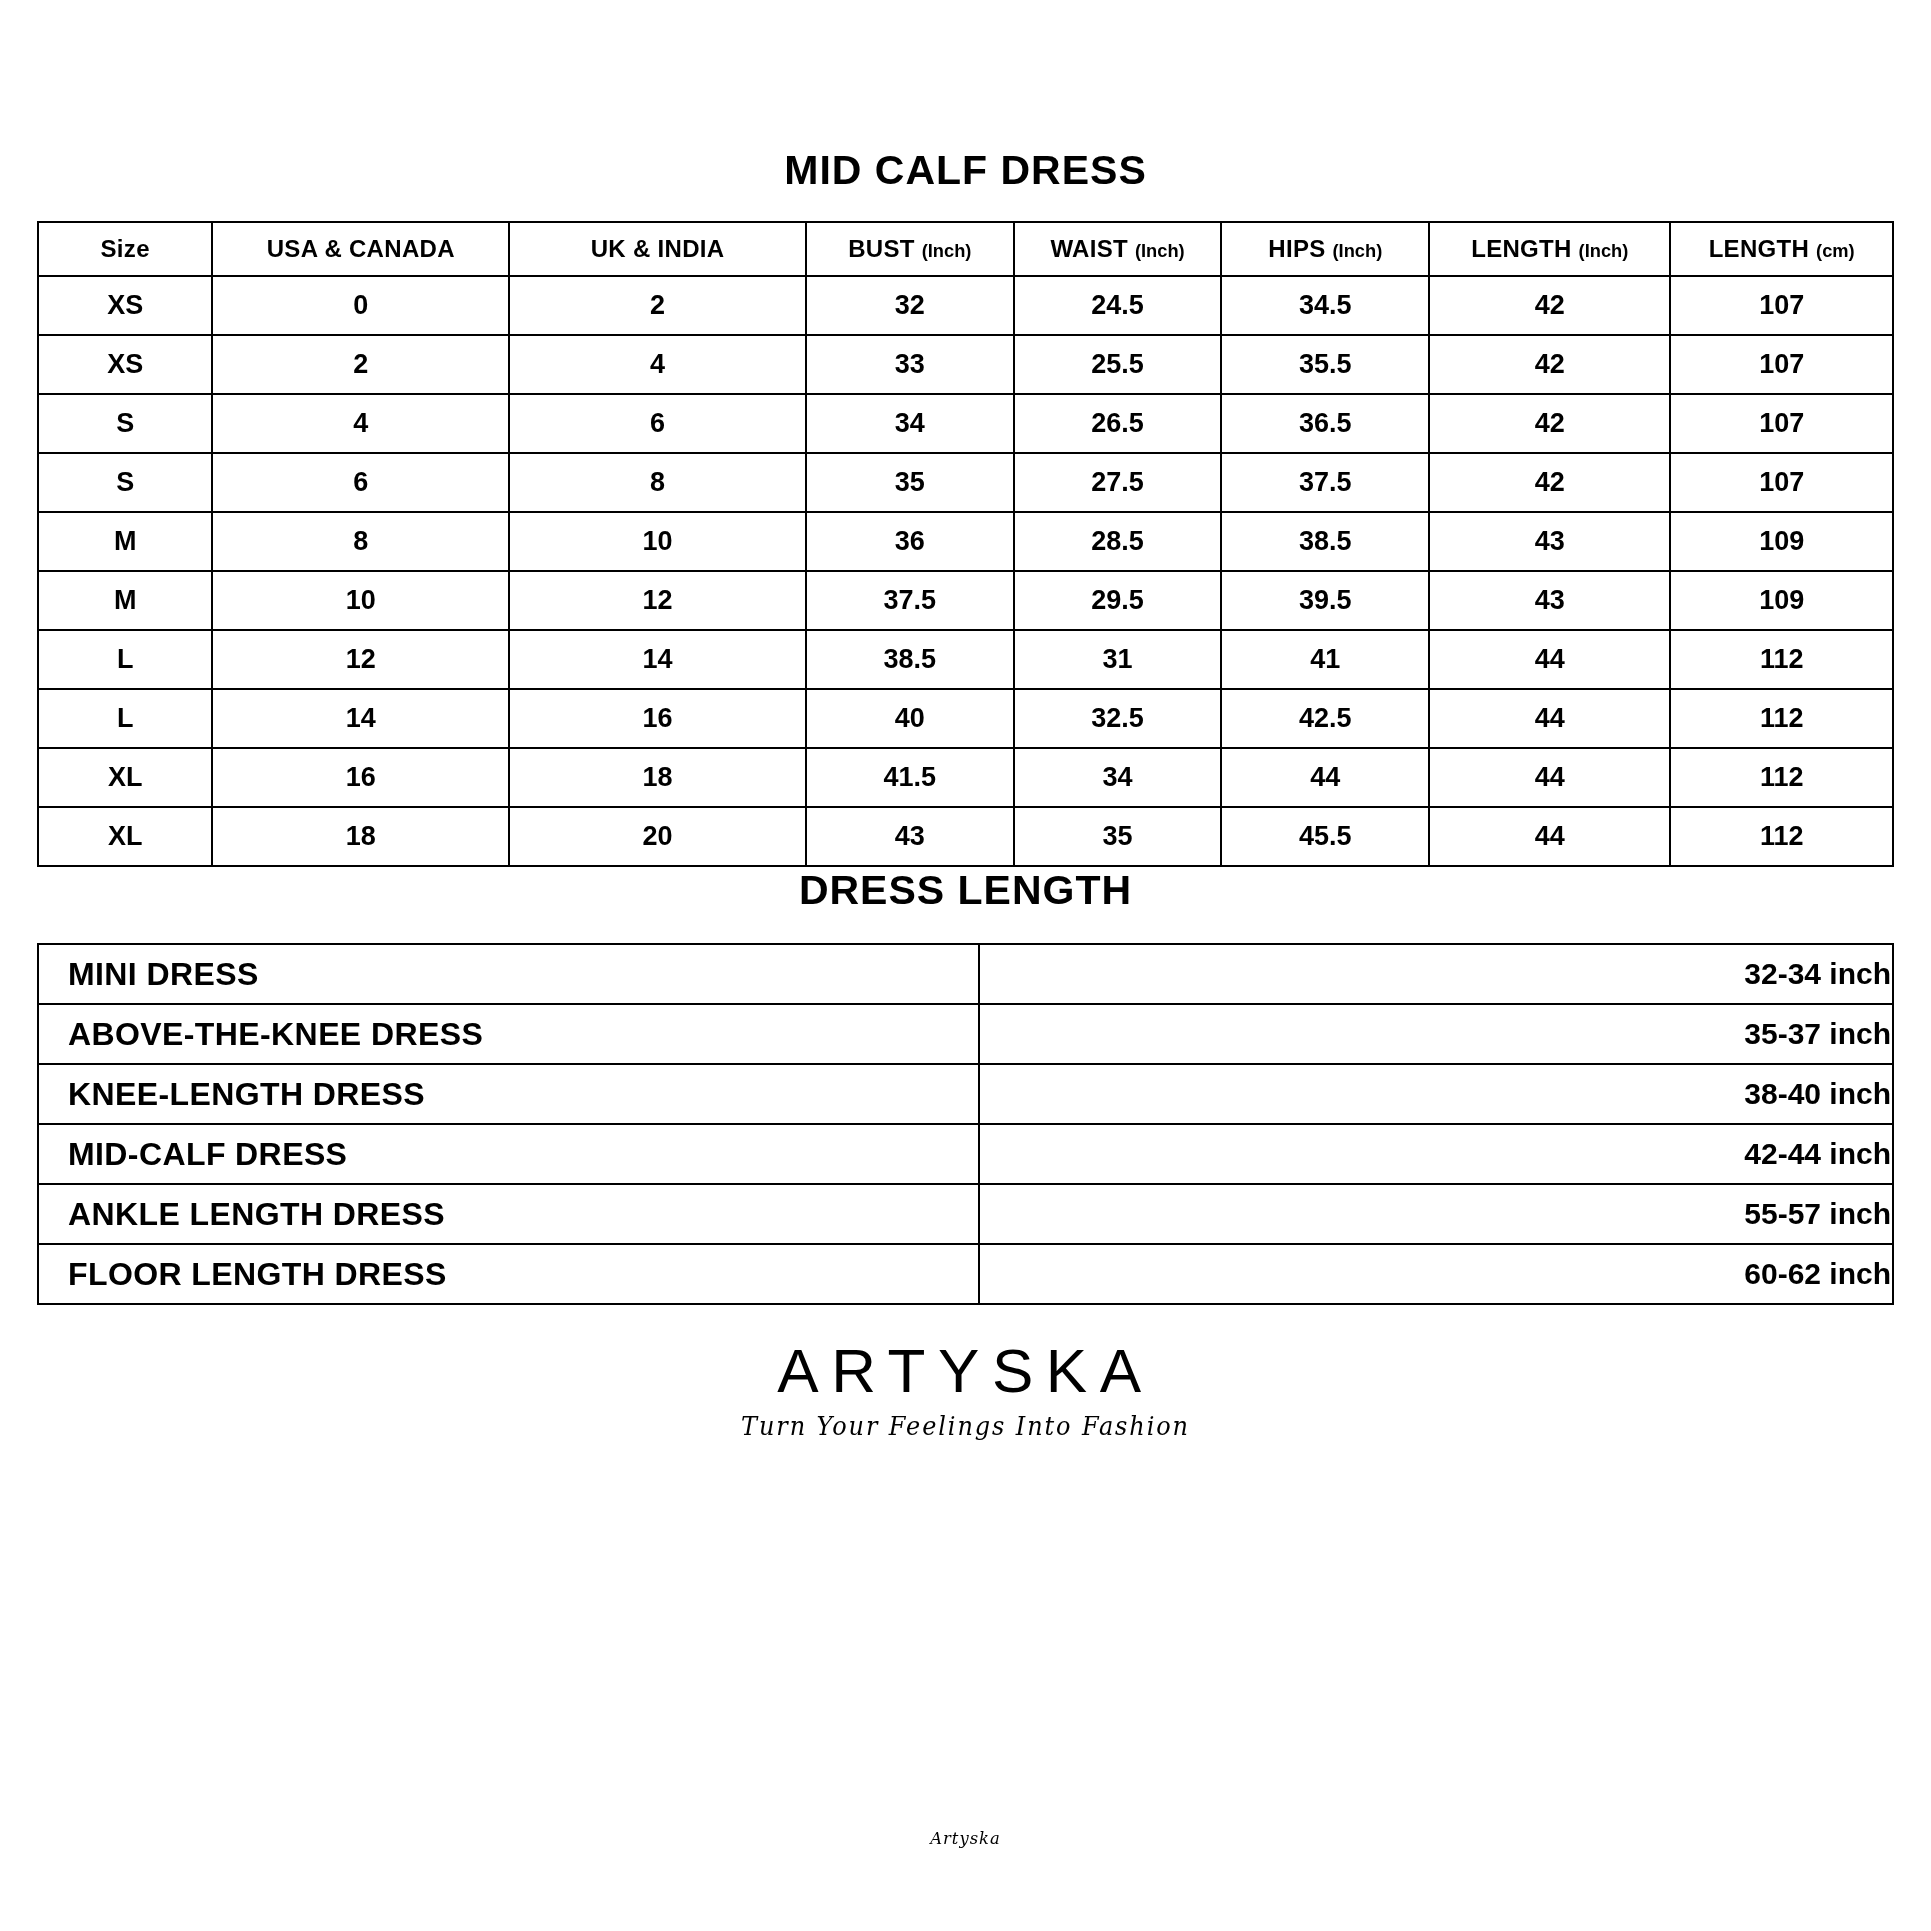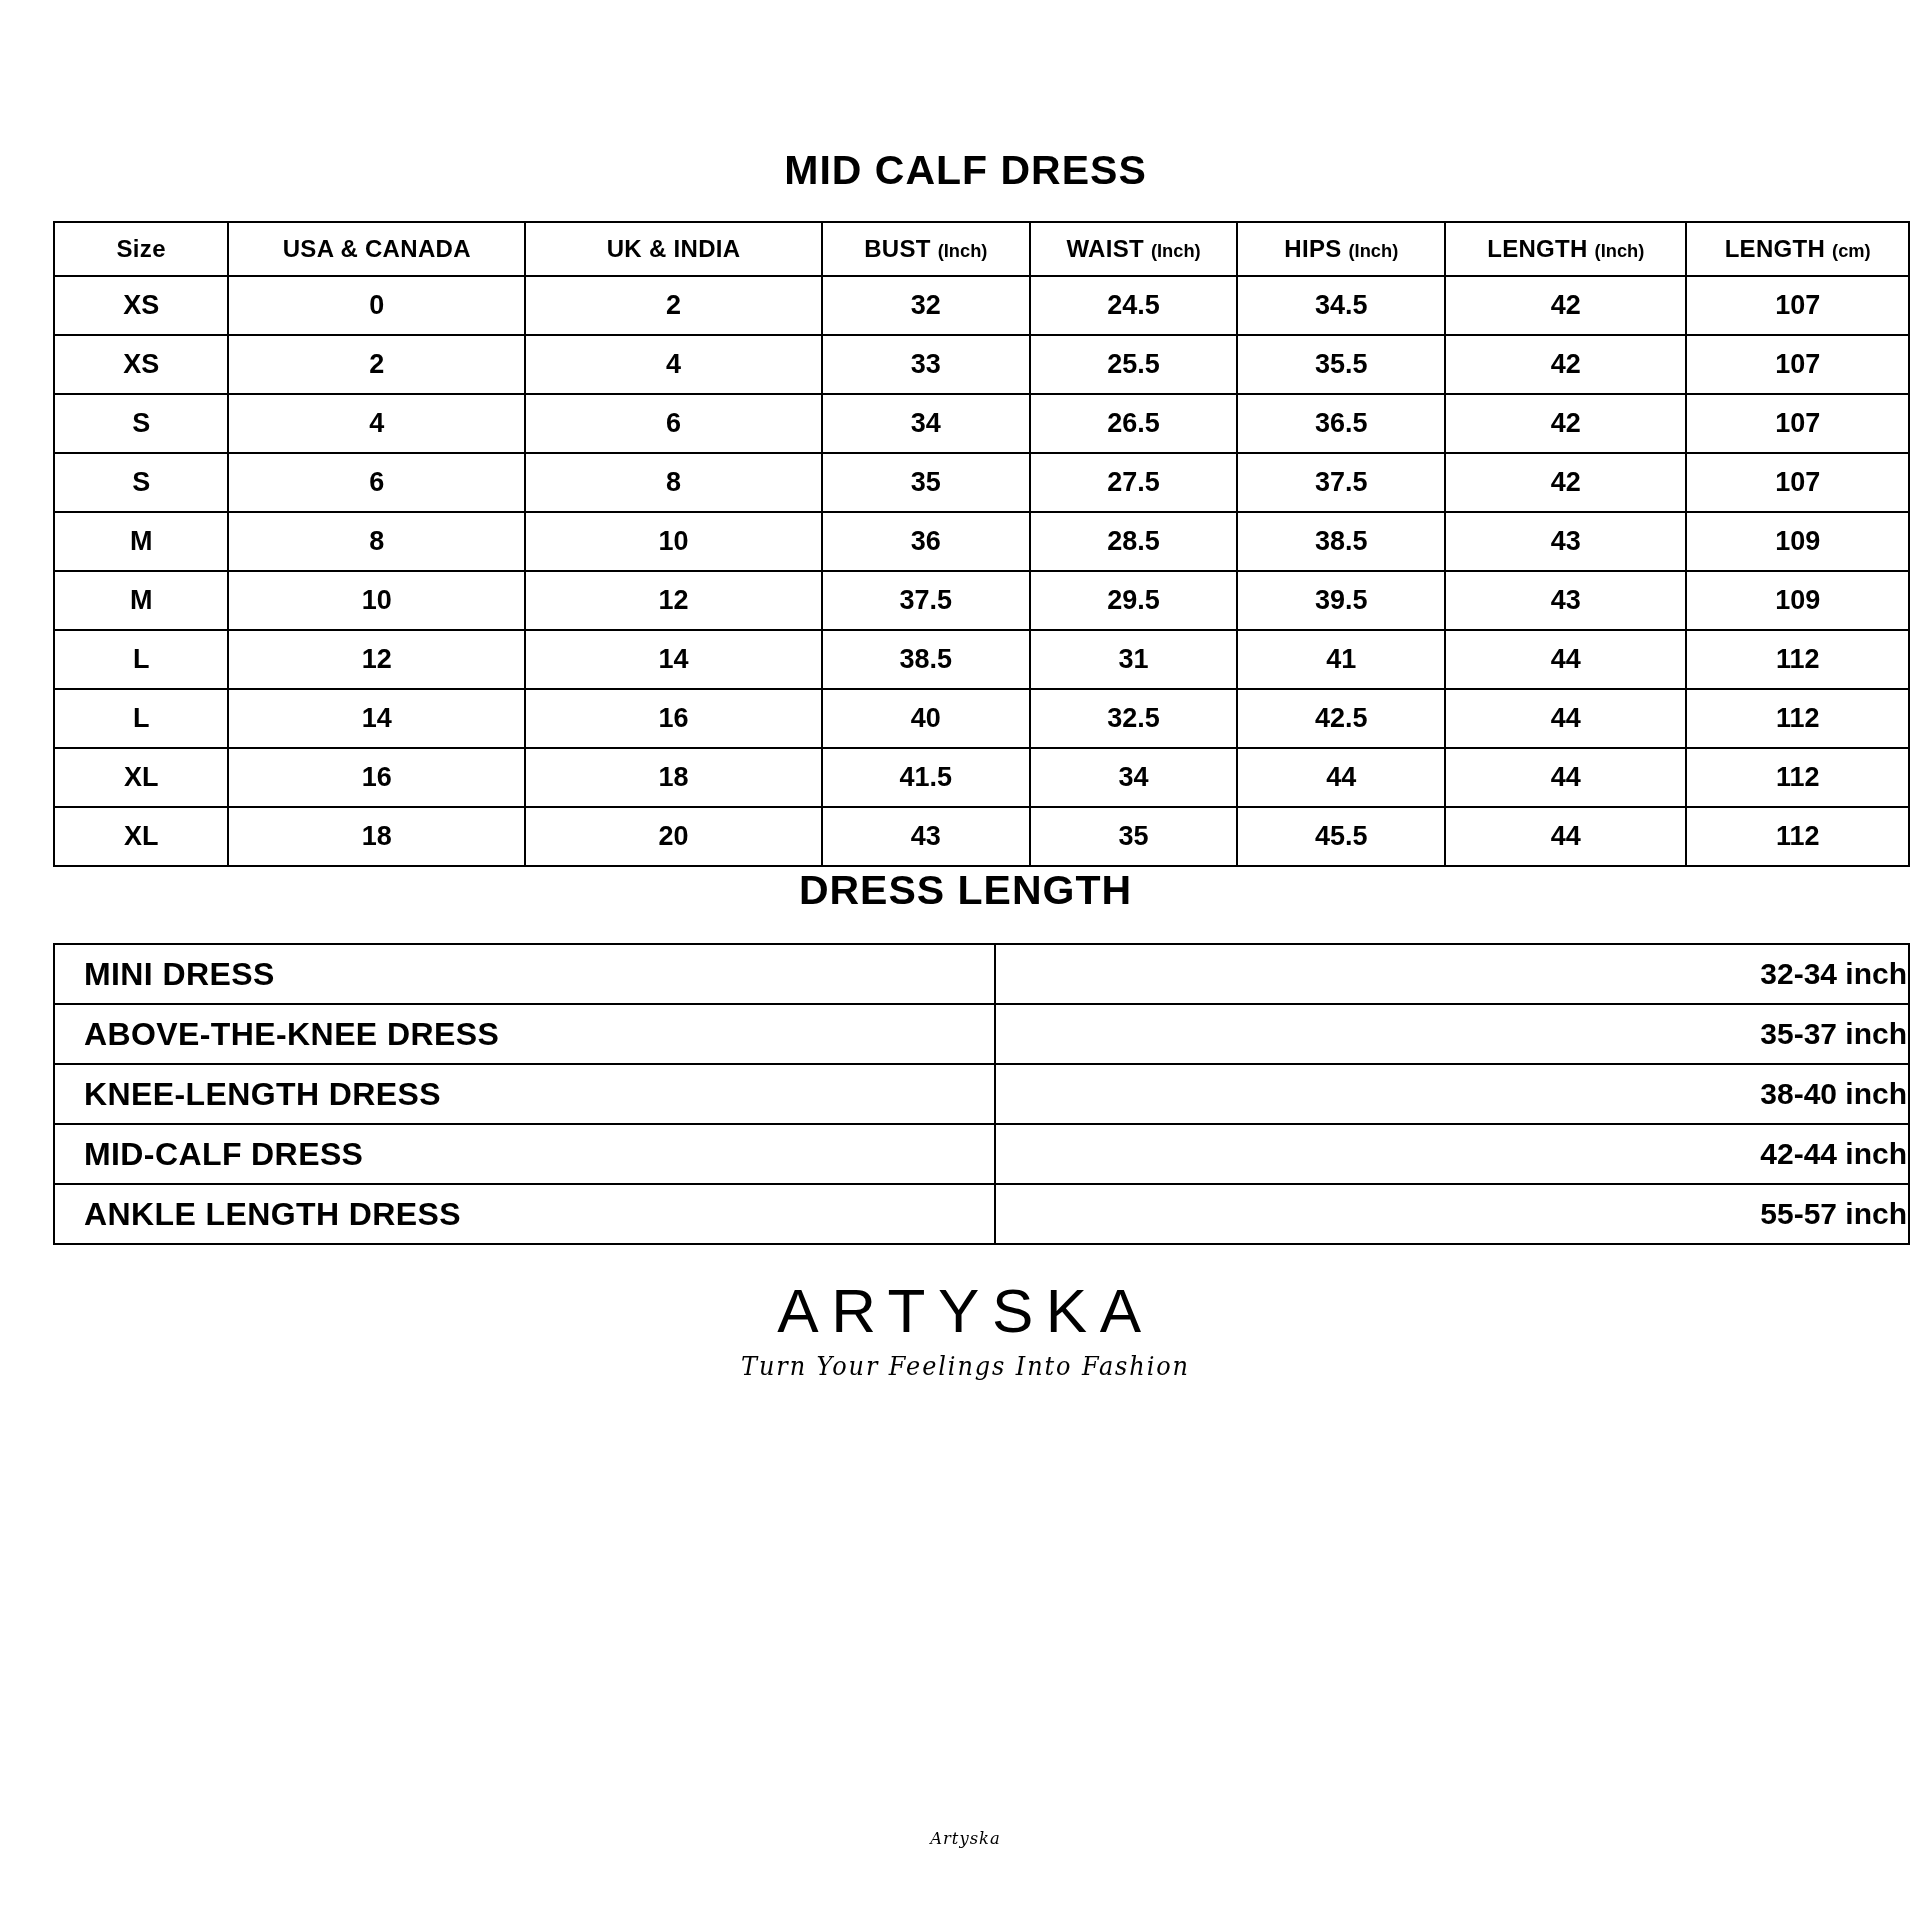--- a/index.html
+++ b/index.html
@@ -31,21 +31,20 @@
     margin: 0;
   }
   #size-title-wrap { padding-top: 147px; }
   #length-title-wrap { }
 
   
   table.grid {
     border-collapse: collapse;
     width: 100%;
     table-layout: fixed;
-    margin-left: 16px;
   }
   table.grid th, table.grid td {
     border: 2.9px solid #000000;
     text-align: center;
     vertical-align: middle;
     font-weight: bold;
   }
   #size-chart-table { margin-top: 27px; }
   #size-chart-table th {
     height: 50px;
@@ -277,20 +276,24 @@
         <td class="value">38-40 inch</td>
       </tr>
       <tr>
         <td class="name">MID-CALF DRESS</td>
         <td class="value">42-44 inch</td>
       </tr>
       <tr>
         <td class="name">ANKLE LENGTH DRESS</td>
         <td class="value">55-57 inch</td>
       </tr>
+      <tr>
+        <td class="name">FLOOR LENGTH DRESS</td>
+        <td class="value">60-62 inch</td>
+      </tr>
     </tbody>
   </table>
 
   <div class="brand-block">
     <div class="brand-name">ARTYSKA</div>
     <div class="brand-tagline">Turn Your Feelings Into Fashion</div>
   </div>
 
   <div class="footer-mark">Artyska</div>
 

